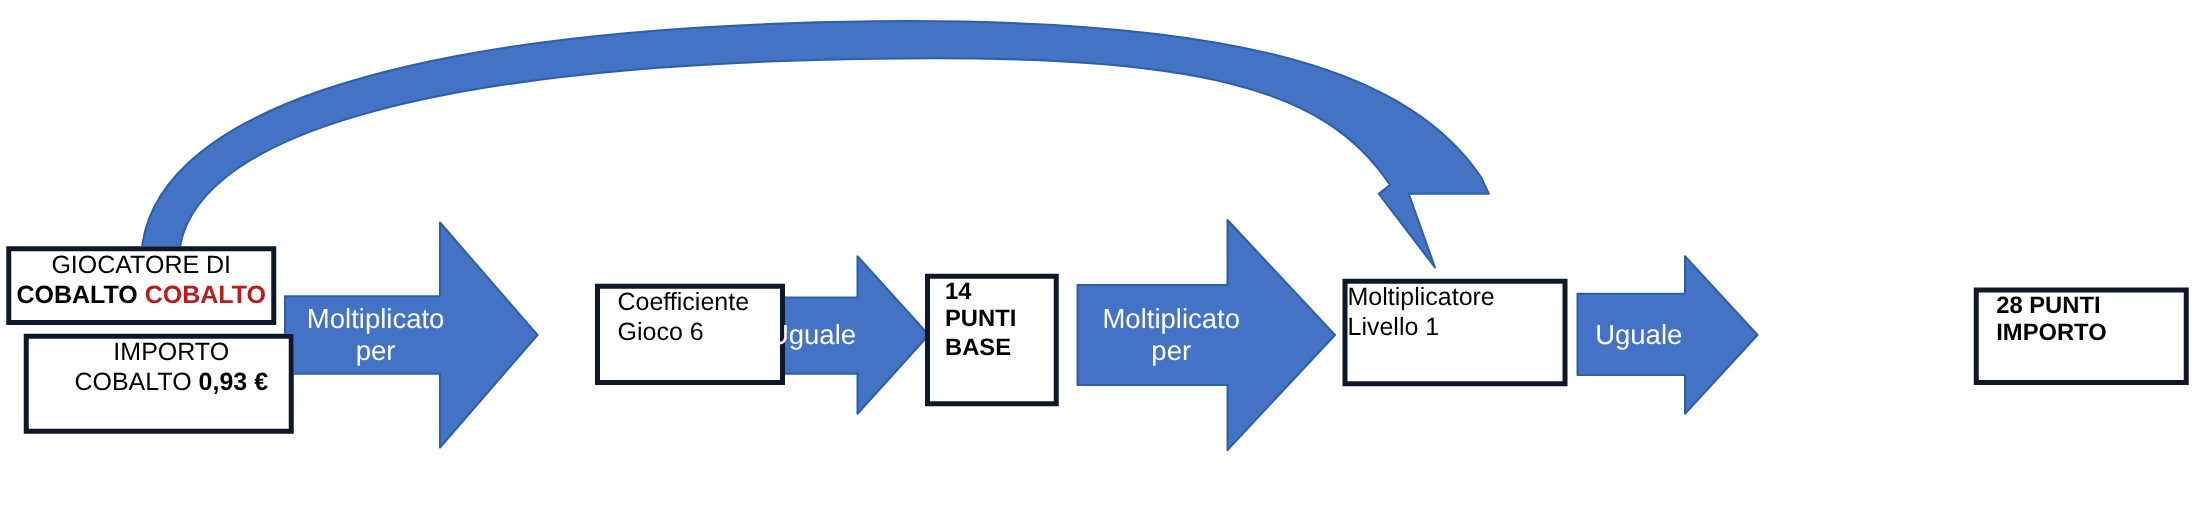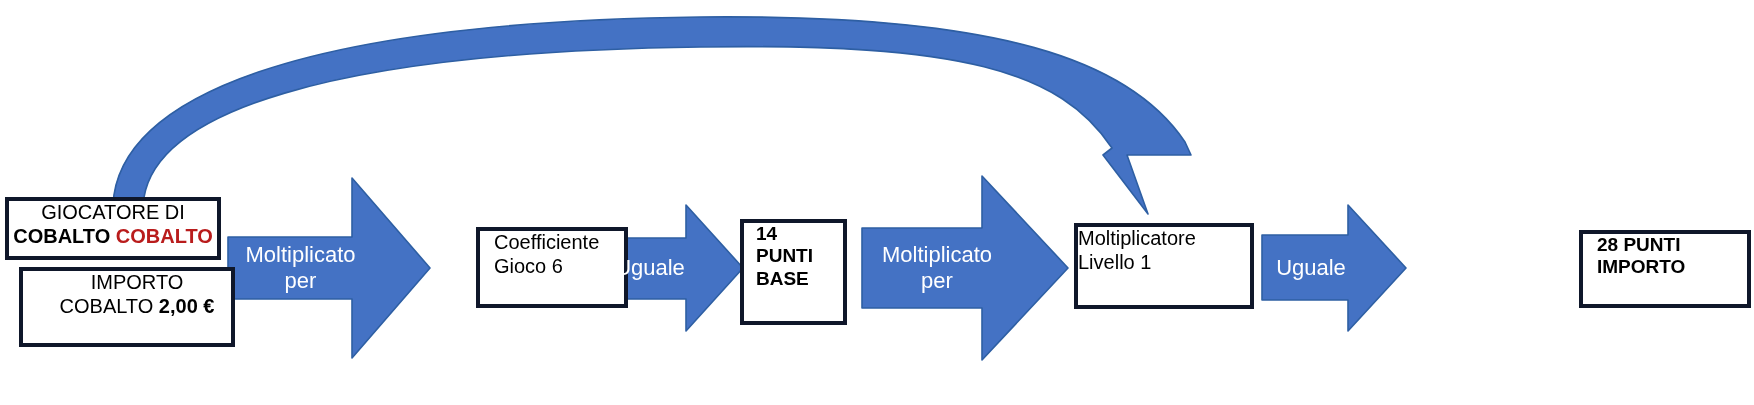--- a/index.html
+++ b/index.html
@@ -97,21 +97,21 @@
     </g>
   </svg>
 
   <div class="box" style="left:5px; top:197px; width:216px; height:63px; font-size:20px;">
     <span class="ln">GIOCATORE DI</span>
     <span class="ln"><span class="b">COBALTO </span><span class="cobalt">COBALTO</span></span>
   </div>
 
   <div class="box" style="left:19px; top:267px; width:216px; height:80px; font-size:20px;padding-left:20px;">
     <span class="ln">IMPORTO</span>
-    <span class="ln"><span>COBALTO </span><span class="b">2,00 €</span></span>
+    <span class="ln"><span>COBALTO </span><span class="b">0,93 €</span></span>
   </div>
 
   <div class="box left-align" style="left:440px; top:227px; width:152px; height:81px; font-size:20px; padding-left:14px;margin-left:36px;">
     <span class="ln">Coefficiente</span>
     <span class="ln">Gioco 6</span>
   </div>
 
   <div class="box left-align b" style="left:740px; top:219px; width:107px; height:106px; font-size:19px; padding-left:12px;">
     <span class="ln">14</span>
     <span class="ln">PUNTI</span>

